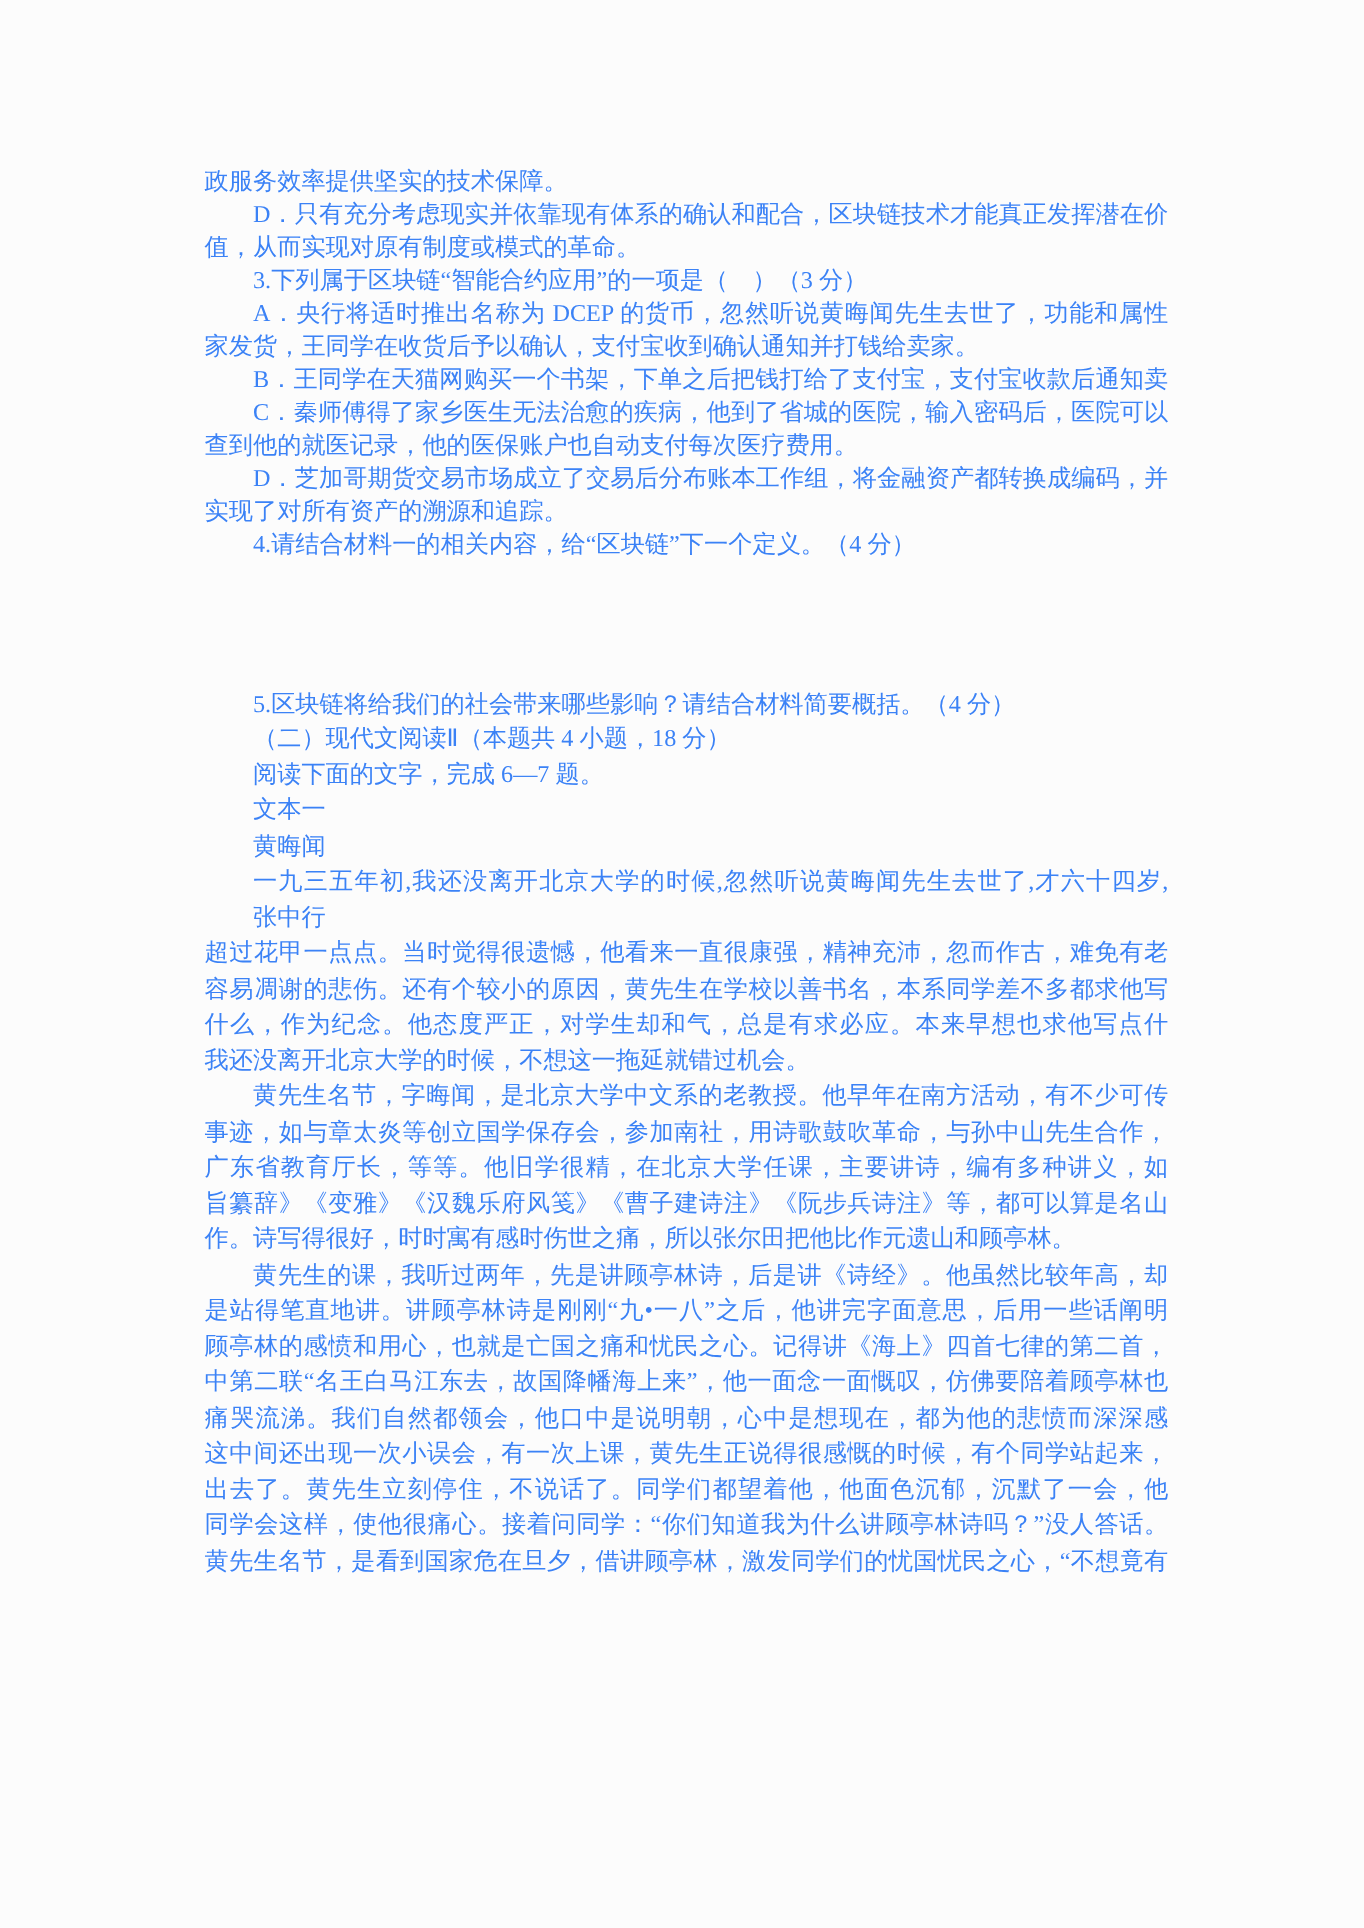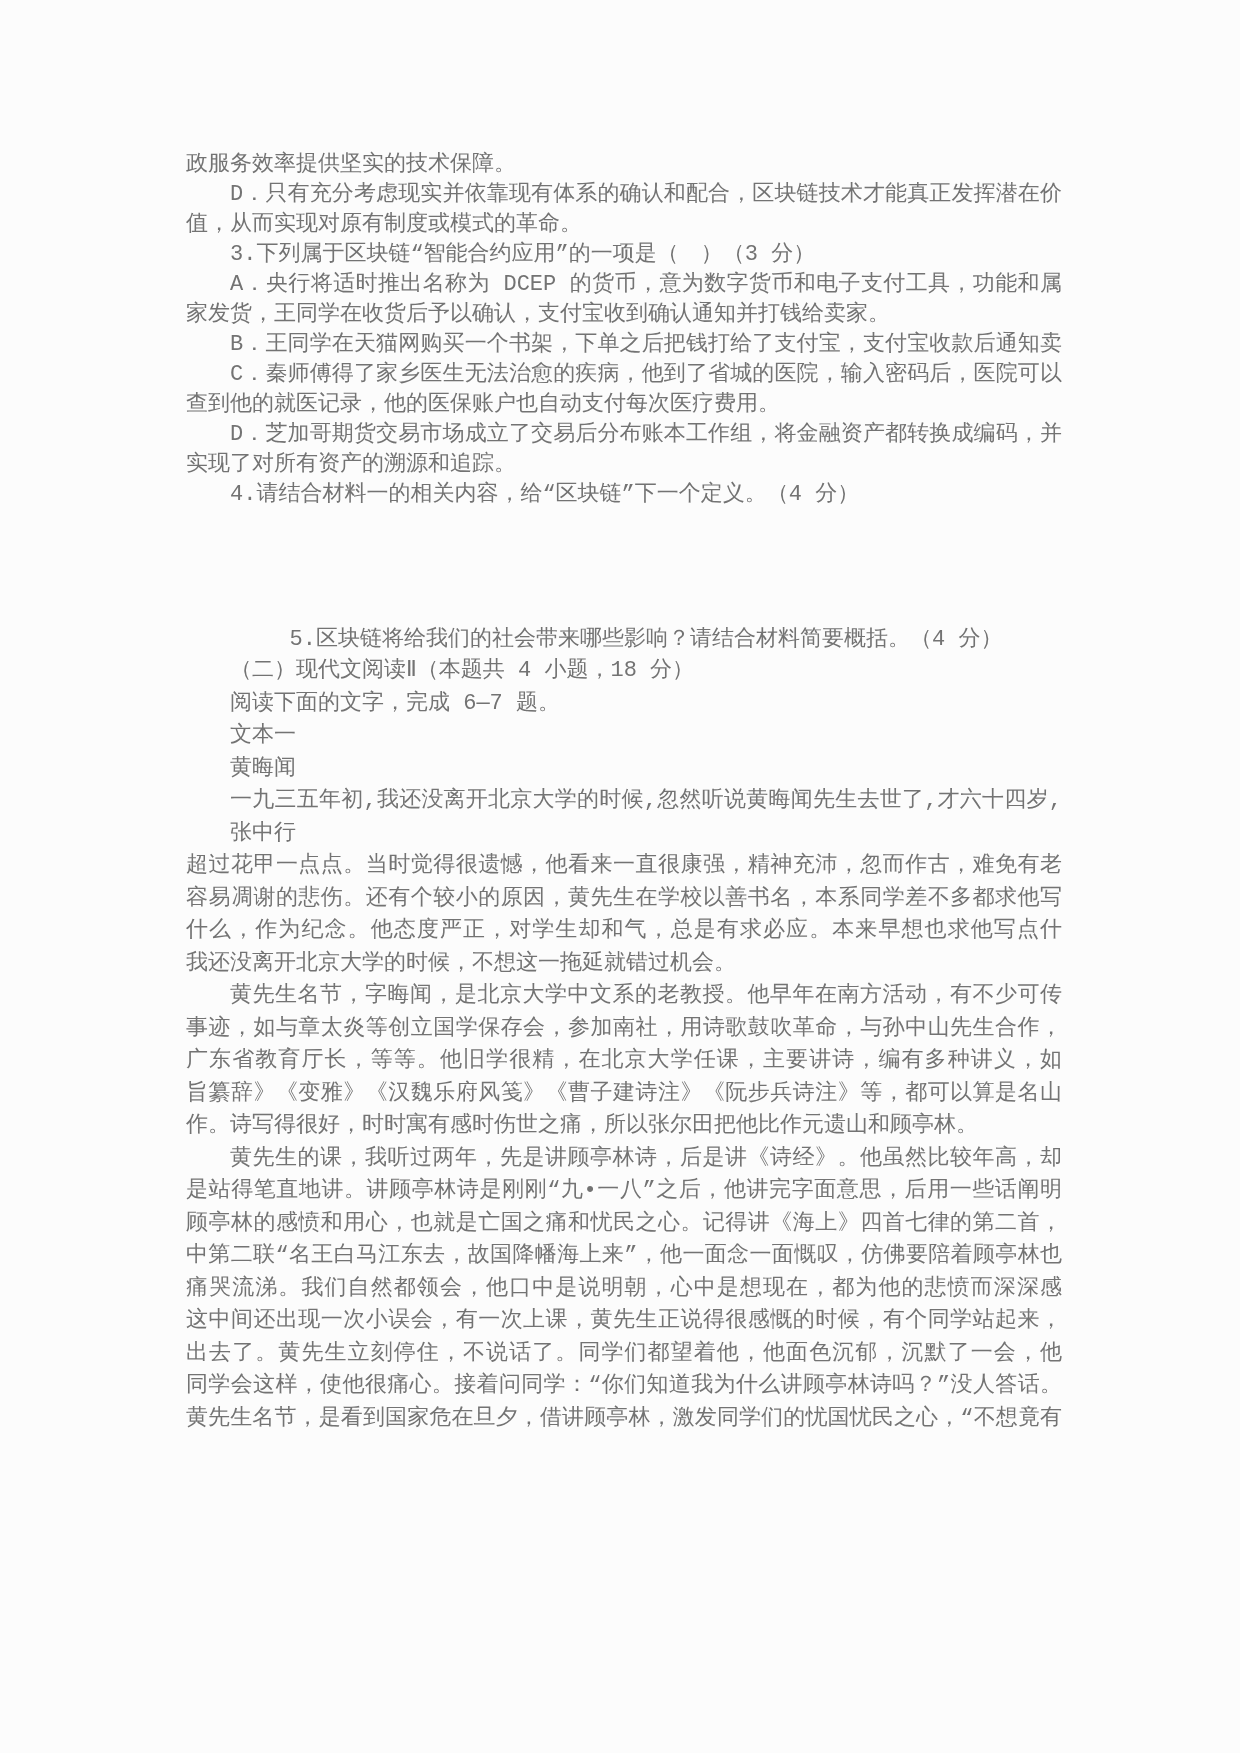--- a/index.html
+++ b/index.html
@@ -5,22 +5,22 @@
   html, body {
     margin: 0;
     padding: 0;
     background: #f3f3f3;
   }
   .page {
     position: relative;
     width: 1240px;
     height: 1753px;
     background: #fcfcfc;
-    font-family: Liberation Mono, monospace;
-    color: #737373;
+    font-family: Liberation Serif, serif;
+    color: #3b82f6;
     overflow: hidden;
   }
   .column {
     position: absolute;
     left: 186px;
     top: 150px;
     width: 876px;
     font-size: 22px;
     font-weight: 400;
   }
@@ -36,34 +36,34 @@
     line-height: 32.5px;
     height: 32.5px;
     white-space: nowrap;
   }
   .line.ind { text-indent: 44px; }
   .line.jfy {
     text-align: justify;
     text-align-last: justify;
     overflow: hidden;
   }
-  .gap-q5 { margin-top: 115px; text-align: center; }
+  .gap-q5 { margin-top: 115px; }
 </style>
 </head>
 <body>
 
 <div class="page">
   <div class="column">
 
     <div class="block-a">
       <div class="line">政服务效率提供坚实的技术保障。</div>
       <div class="line ind jfy">D．只有充分考虑现实并依靠现有体系的确认和配合，区块链技术才能真正发挥潜在价</div>
       <div class="line">值，从而实现对原有制度或模式的革命。</div>
       <div class="line ind">3.下列属于区块链“智能合约应用”的一项是（　）（3 分）</div>
-      <div class="line ind jfy">A．央行将适时推出名称为 DCEP 的货币，意为数字货币和电子支付工具，功能和属性</div>
+      <div class="line ind jfy">A．央行将适时推出名称为 DCEP 的货币，忽然听说黄晦闻先生去世了，功能和属性</div>
       <div class="line">家发货，王同学在收货后予以确认，支付宝收到确认通知并打钱给卖家。</div>
       <div class="line ind jfy">B．王同学在天猫网购买一个书架，下单之后把钱打给了支付宝，支付宝收款后通知卖</div>
       <div class="line ind jfy">C．秦师傅得了家乡医生无法治愈的疾病，他到了省城的医院，输入密码后，医院可以</div>
       <div class="line">查到他的就医记录，他的医保账户也自动支付每次医疗费用。</div>
       <div class="line ind jfy">D．芝加哥期货交易市场成立了交易后分布账本工作组，将金融资产都转换成编码，并</div>
       <div class="line">实现了对所有资产的溯源和追踪。</div>
       <div class="line ind">4.请结合材料一的相关内容，给“区块链”下一个定义。（4 分）</div>
       <div class="line ind gap-q5">5.区块链将给我们的社会带来哪些影响？请结合材料简要概括。（4 分）</div>
     </div>
 

